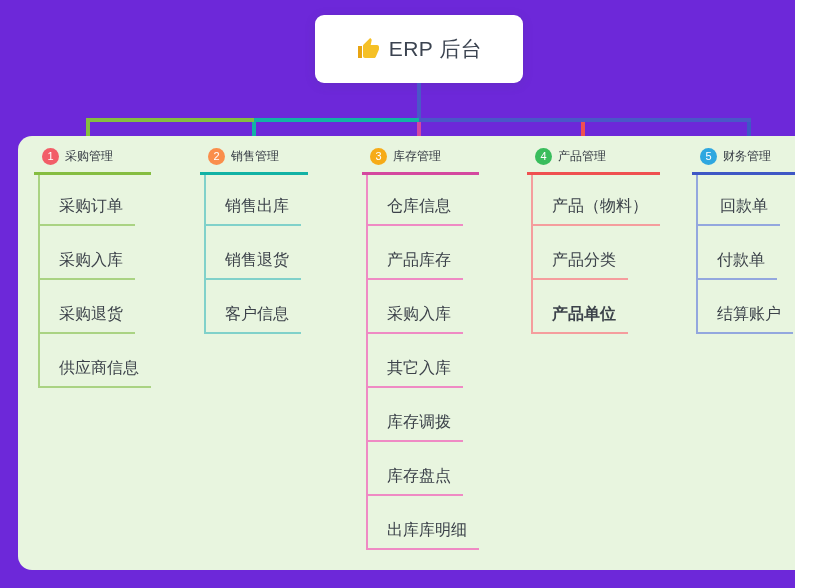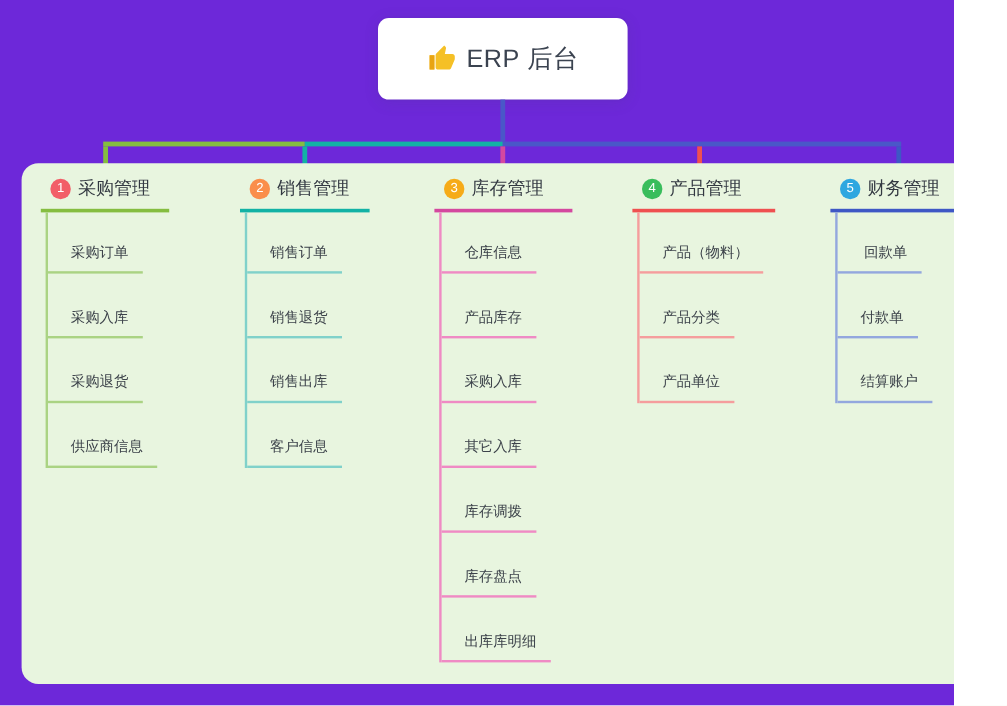--- a/index.html
+++ b/index.html
@@ -17,24 +17,24 @@
 
   
   #panel{position:absolute;left:18px;top:136px;width:802px;height:434px;background:#e8f5df;border-radius:14px;}
 
   
   .branch{position:absolute;top:12px;}
   .branch-header{display:flex;align-items:center;gap:6px;padding:0 12px 7px 8px;
     border-bottom:3px solid #999;box-sizing:border-box;cursor:default;}
   .badge{width:17px;height:17px;border-radius:50%;color:#fff;font-size:11px;line-height:17px;
     text-align:center;flex:0 0 auto;font-weight:500;}
-  .branch-label{font-size:15px;color:#333942;white-space:nowrap;text-align:center;}
+  .branch-label{font-size:12px;color:#333942;white-space:nowrap;text-align:center;}
   .children{margin-left:4px;border-left:2px solid #ccc;display:flex;flex-direction:column;align-items:flex-start;}
   .child{height:54px;box-sizing:border-box;display:flex;align-items:flex-end;
-    padding:0 12px 7px 19px;border-bottom:2px solid #ef4444;font-size:12px;color:#3c424a;white-space:nowrap;cursor:default;}
+    padding:0 12px 7px 19px;border-bottom:2px solid #ef4444;font-size:16px;color:#3c424a;white-space:nowrap;cursor:default;}
   .child:first-child{height:51px;}
 </style>
 </head>
 <body>
 
 <div id="canvas">
 
   <div id="root-node">
     <span>
       <svg width="24" height="24" viewBox="0 0 24 24">
@@ -69,23 +69,22 @@
           <div class="child" style="border-bottom-color: rgb(170, 211, 131);">采购退货</div>
           <div class="child" style="border-bottom-color: rgb(170, 211, 131);">供应商信息</div>
         </div>
       </div>
       <div class="branch" style="left: 182px;">
         <div class="branch-header" style="border-bottom-color: rgb(18, 178, 165); min-width: 108px;">
           <span class="badge" style="background: rgb(250, 142, 75);">2</span>
           <span class="branch-label">销售管理</span>
         </div>
         <div class="children" style="border-left-color: rgb(128, 209, 202);">
-          <div class="child" style="border-bottom-color: rgb(128, 209, 202);">销售订单</div>
+          <div class="child" style="border-bottom-color: rgb(128, 209, 202);">销售出库</div>
           <div class="child" style="border-bottom-color: rgb(128, 209, 202);">销售退货</div>
-          <div class="child" style="border-bottom-color: rgb(128, 209, 202);">销售出库</div>
           <div class="child" style="border-bottom-color: rgb(128, 209, 202);">客户信息</div>
         </div>
       </div>
       <div class="branch" style="left: 344px;">
         <div class="branch-header" style="border-bottom-color: rgb(212, 72, 159); min-width: 115px;">
           <span class="badge" style="background: rgb(246, 171, 24);">3</span>
           <span class="branch-label">库存管理</span>
         </div>
         <div class="children" style="border-left-color: rgb(239, 138, 196);">
           <div class="child" style="border-bottom-color: rgb(239, 138, 196);">仓库信息</div>
@@ -98,21 +97,21 @@
         </div>
       </div>
       <div class="branch" style="left: 509px;">
         <div class="branch-header" style="border-bottom-color: rgb(239, 80, 80); min-width: 119px;">
           <span class="badge" style="background: rgb(57, 189, 92);">4</span>
           <span class="branch-label">产品管理</span>
         </div>
         <div class="children" style="border-left-color: rgb(245, 157, 157);">
           <div class="child" style="border-bottom-color: rgb(245, 157, 157);">产品（物料）</div>
           <div class="child" style="border-bottom-color: rgb(245, 157, 157);">产品分类</div>
-          <div class="child" style="border-bottom-color: rgb(245, 157, 157);">产品单位</div>
+          <div class="child" style="border-bottom-color: rgb(245, 157, 157); font-weight: bold;">产品单位</div>
         </div>
       </div>
       <div class="branch" style="left: 674px;">
         <div class="branch-header" style="border-bottom-color: rgb(62, 87, 197); min-width: 118px;">
           <span class="badge" style="background: rgb(46, 167, 224);">5</span>
           <span class="branch-label">财务管理</span>
         </div>
         <div class="children" style="border-left-color: rgb(147, 167, 222);">
           <div class="child" style="border-bottom-color: rgb(147, 167, 222); padding-left: 22px;">回款单</div>
           <div class="child" style="border-bottom-color: rgb(147, 167, 222);">付款单</div>

